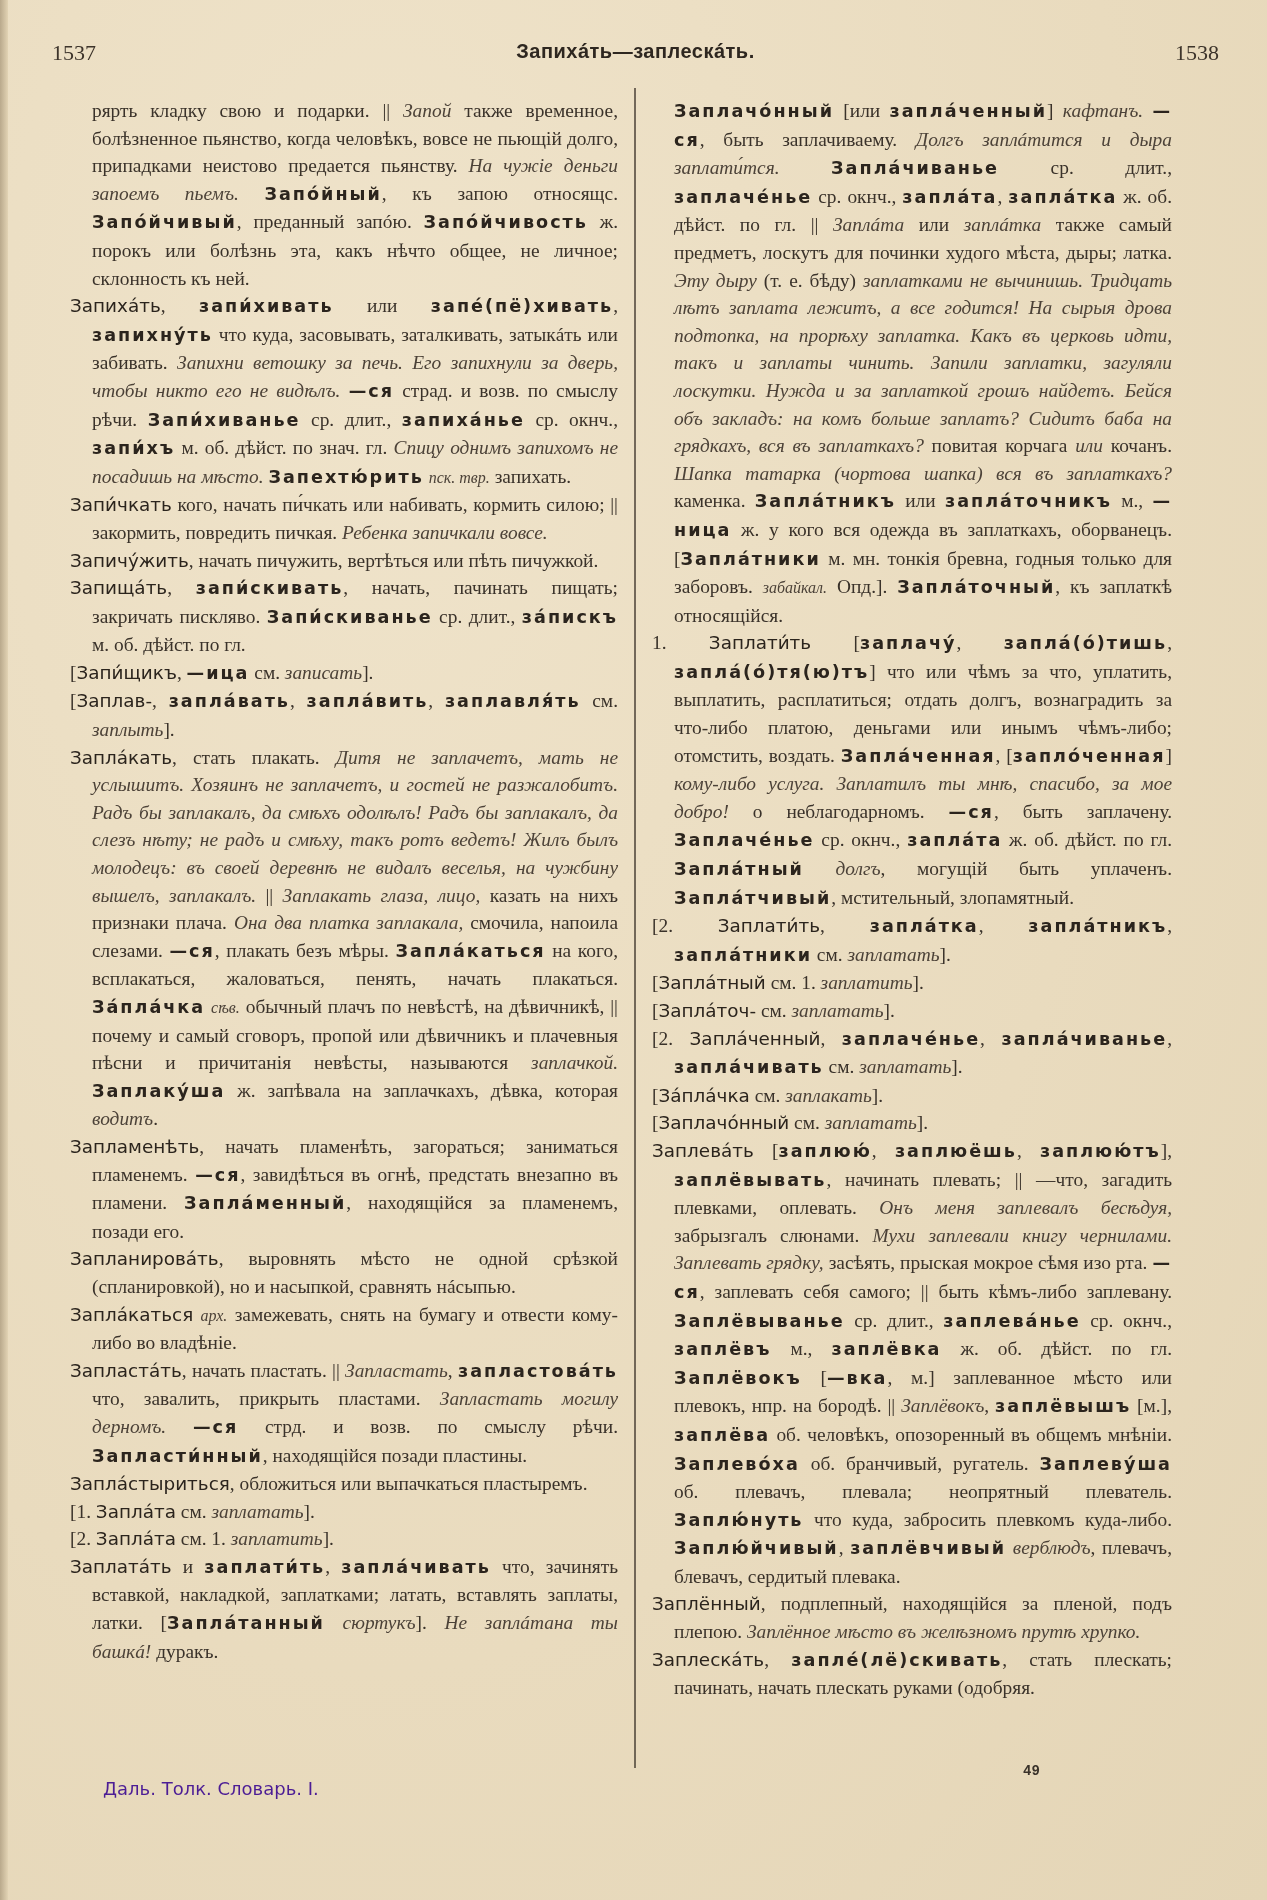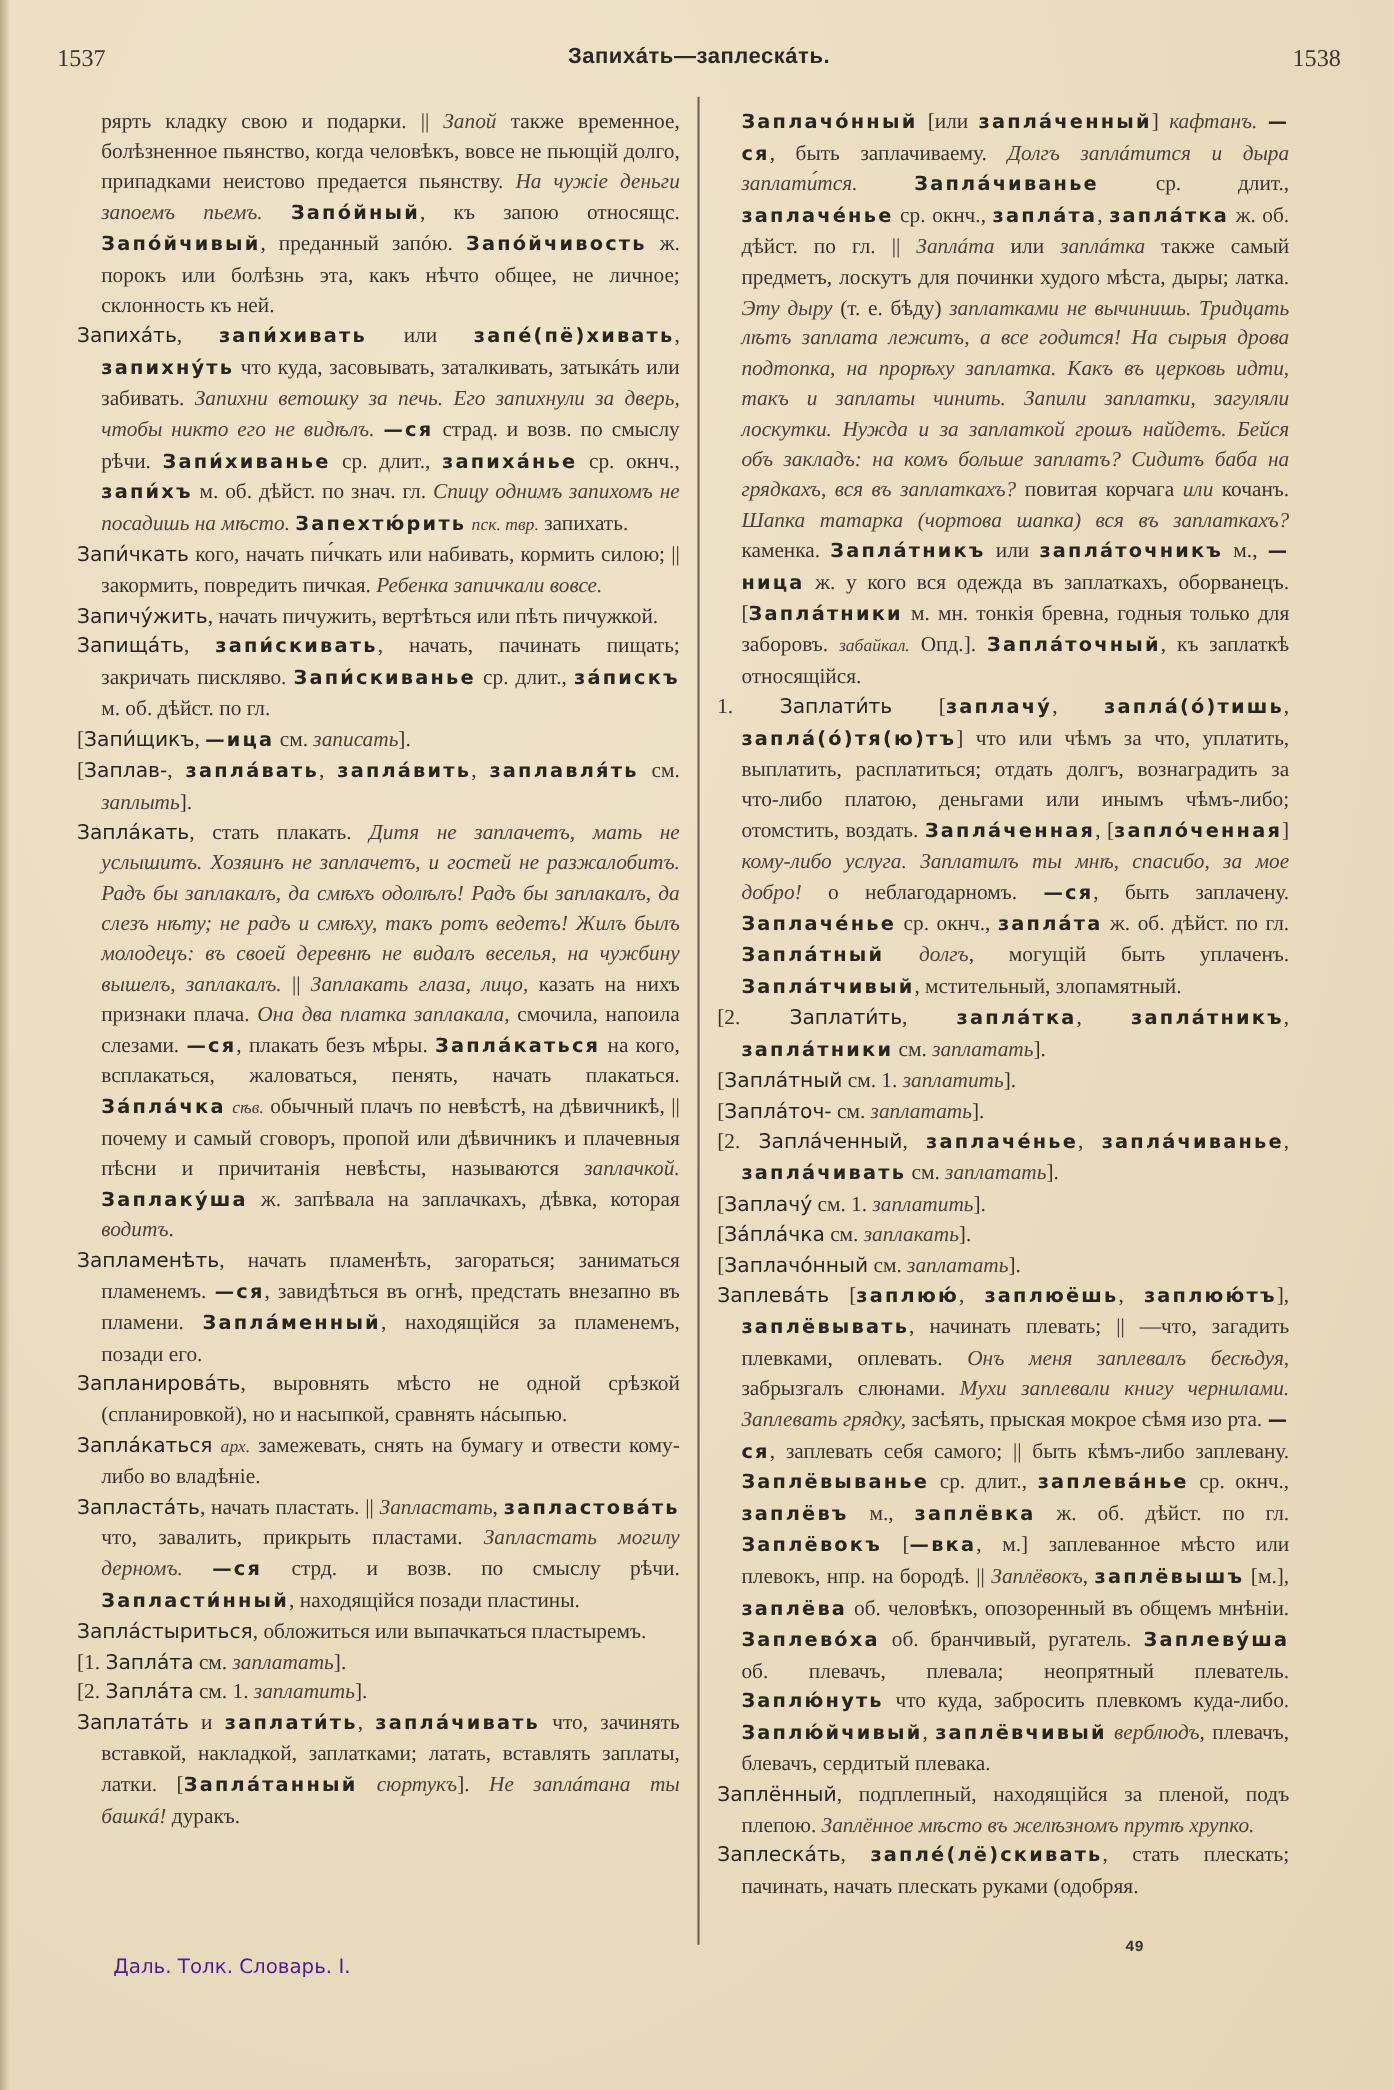--- a/index.html
+++ b/index.html
@@ -93,21 +93,20 @@
     <p class="entry"><span class="hw">Заплатáть</span><span> и </span><span class="sub">заплати́ть</span><span>, </span><span class="sub">заплáчивать</span><span> что, зачинять вставкой, накладкой, заплатками; латать, вставлять заплаты, латки. [</span><span class="sub">Заплáтанный</span><span> </span><span class="it">сюртукъ</span><span>]. </span><span class="it">Не заплáтана ты башкá!</span><span> дуракъ.</span></p>
   </div>
 <div class="divider"></div>
 <div class="column col-right" id="col-right">
     <p class="entry" style="text-indent: 0px;"><span class="sub">Заплачóнный</span><span> [или </span><span class="sub">заплáченный</span><span>] </span><span class="it">кафтанъ.</span><span> </span><span class="sub">—ся</span><span>, быть заплачиваему. </span><span class="it">Долгъ заплáтится и дыра заплати́тся.</span><span> </span><span class="sub">Заплáчиванье</span><span> ср. длит., </span><span class="sub">заплачéнье</span><span> ср. окнч., </span><span class="sub">заплáта</span><span>, </span><span class="sub">заплáтка</span><span> ж. об. дѣйст. по гл. || </span><span class="it">Заплáта</span><span> или </span><span class="it">заплáтка</span><span> также самый предметъ, лоскутъ для починки худого мѣста, дыры; латка. </span><span class="it">Эту дыру</span><span> (т. е. бѣду) </span><span class="it">заплатками не вычинишь. Тридцать лѣтъ заплата лежитъ, а все годится! На сырыя дрова подтопка, на прорѣху заплатка. Какъ въ церковь идти, такъ и заплаты чинить. Запили заплатки, загуляли лоскутки. Нужда и за заплаткой грошъ найдетъ. Бейся объ закладъ: на комъ больше заплатъ? Сидитъ баба на грядкахъ, вся въ заплаткахъ?</span><span> повитая корчага </span><span class="it">или</span><span> кочанъ. </span><span class="it">Шапка татарка (чортова шапка) вся въ заплаткахъ?</span><span> каменка. </span><span class="sub">Заплáтникъ</span><span> или </span><span class="sub">заплáточникъ</span><span> м., </span><span class="sub">—ница</span><span> ж. у кого вся одежда въ заплаткахъ, оборванецъ. [</span><span class="sub">Заплáтники</span><span> м. мн. тонкія бревна, годныя только для заборовъ. </span><span class="it abbr">забайкал.</span><span> Опд.]. </span><span class="sub">Заплáточный</span><span>, къ заплаткѣ относящійся.</span></p>
     <p class="entry"><span>1. </span><span class="hw">Заплати́ть</span><span> [</span><span class="sub">заплачу́</span><span>, </span><span class="sub">заплá(ó)тишь</span><span>, </span><span class="sub">заплá(ó)тя(ю)тъ</span><span>] что или чѣмъ за что, уплатить, выплатить, расплатиться; отдать долгъ, вознаградить за что-либо платою, деньгами или инымъ чѣмъ-либо; отомстить, воздать. </span><span class="sub">Заплáченная</span><span>, [</span><span class="sub">заплóченная</span><span>] </span><span class="it">кому-либо услуга. Заплатилъ ты мнѣ, спасибо, за мое добро!</span><span> о неблагодарномъ. </span><span class="sub">—ся</span><span>, быть заплачену. </span><span class="sub">Заплачéнье</span><span> ср. окнч., </span><span class="sub">заплáта</span><span> ж. об. дѣйст. по гл. </span><span class="sub">Заплáтный</span><span> </span><span class="it">долгъ</span><span>, могущій быть уплаченъ. </span><span class="sub">Заплáтчивый</span><span>, мстительный, злопамятный.</span></p>
     <p class="entry"><span>[2. </span><span class="hw">Заплати́ть</span><span>, </span><span class="sub">заплáтка</span><span>, </span><span class="sub">заплáтникъ</span><span>, </span><span class="sub">заплáтники</span><span> см. </span><span class="it">заплатать</span><span>].</span></p>
     <p class="entry"><span>[</span><span class="hw">Заплáтный</span><span> см. 1. </span><span class="it">заплатить</span><span>].</span></p>
     <p class="entry"><span>[</span><span class="hw">Заплáточ-</span><span> см. </span><span class="it">заплатать</span><span>].</span></p>
     <p class="entry"><span>[2. </span><span class="hw">Заплáченный</span><span>, </span><span class="sub">заплачéнье</span><span>, </span><span class="sub">заплáчиванье</span><span>, </span><span class="sub">заплáчивать</span><span> см. </span><span class="it">заплатать</span><span>].</span></p>
-    <p class="entry"><span>[</span><span class="hw">Заплачу́</span><span> см. 1. </span><span class="it">заплатить</span><span>].</span></p>
     <p class="entry"><span>[</span><span class="hw">Зáплáчка</span><span> см. </span><span class="it">заплакать</span><span>].</span></p>
     <p class="entry"><span>[</span><span class="hw">Заплачóнный</span><span> см. </span><span class="it">заплатать</span><span>].</span></p>
     <p class="entry"><span class="hw">Заплевáть</span><span> [</span><span class="sub">заплюю́</span><span>, </span><span class="sub">заплюёшь</span><span>, </span><span class="sub">заплюю́тъ</span><span>], </span><span class="sub">заплёвывать</span><span>, начинать плевать; || —что, загадить плевками, оплевать. </span><span class="it">Онъ меня заплевалъ бесѣдуя,</span><span> забрызгалъ слюнами. </span><span class="it">Мухи заплевали книгу чернилами. Заплевать грядку,</span><span> засѣять, прыская мокрое сѣмя изо рта. </span><span class="sub">—ся</span><span>, заплевать себя самого; || быть кѣмъ-либо заплевану. </span><span class="sub">Заплёвыванье</span><span> ср. длит., </span><span class="sub">заплевáнье</span><span> ср. окнч., </span><span class="sub">заплёвъ</span><span> м., </span><span class="sub">заплёвка</span><span> ж. об. дѣйст. по гл. </span><span class="sub">Заплёвокъ</span><span> [</span><span class="sub">—вка</span><span>, м.] заплеванное мѣсто или плевокъ, нпр. на бородѣ. || </span><span class="it">Заплёвокъ</span><span>, </span><span class="sub">заплёвышъ</span><span> [м.], </span><span class="sub">заплёва</span><span> об. человѣкъ, опозоренный въ общемъ мнѣніи. </span><span class="sub">Заплевóха</span><span> об. бранчивый, ругатель. </span><span class="sub">Заплеву́ша</span><span> об. плевачъ, плевала; неопрятный плеватель. </span><span class="sub">Заплю́нуть</span><span> что куда, забросить плевкомъ куда-либо. </span><span class="sub">Заплю́йчивый</span><span>, </span><span class="sub">заплёвчивый</span><span> </span><span class="it">верблюдъ</span><span>, плевачъ, блевачъ, сердитый плевака.</span></p>
     <p class="entry"><span class="hw">Заплённый</span><span>, подплепный, находящійся за пленой, подъ плепою. </span><span class="it">Заплённое мѣсто въ желѣзномъ прутѣ хрупко.</span></p>
     <p class="entry"><span class="hw">Заплескáть</span><span>, </span><span class="sub">заплé(лё)скивать</span><span>, стать плескать; пачинать, начать плескать руками (одобряя.</span></p>
   </div>
 
 <div class="footer-left">Даль. Толк. Словарь. I.</div>
 <div class="sig">49</div>
 

